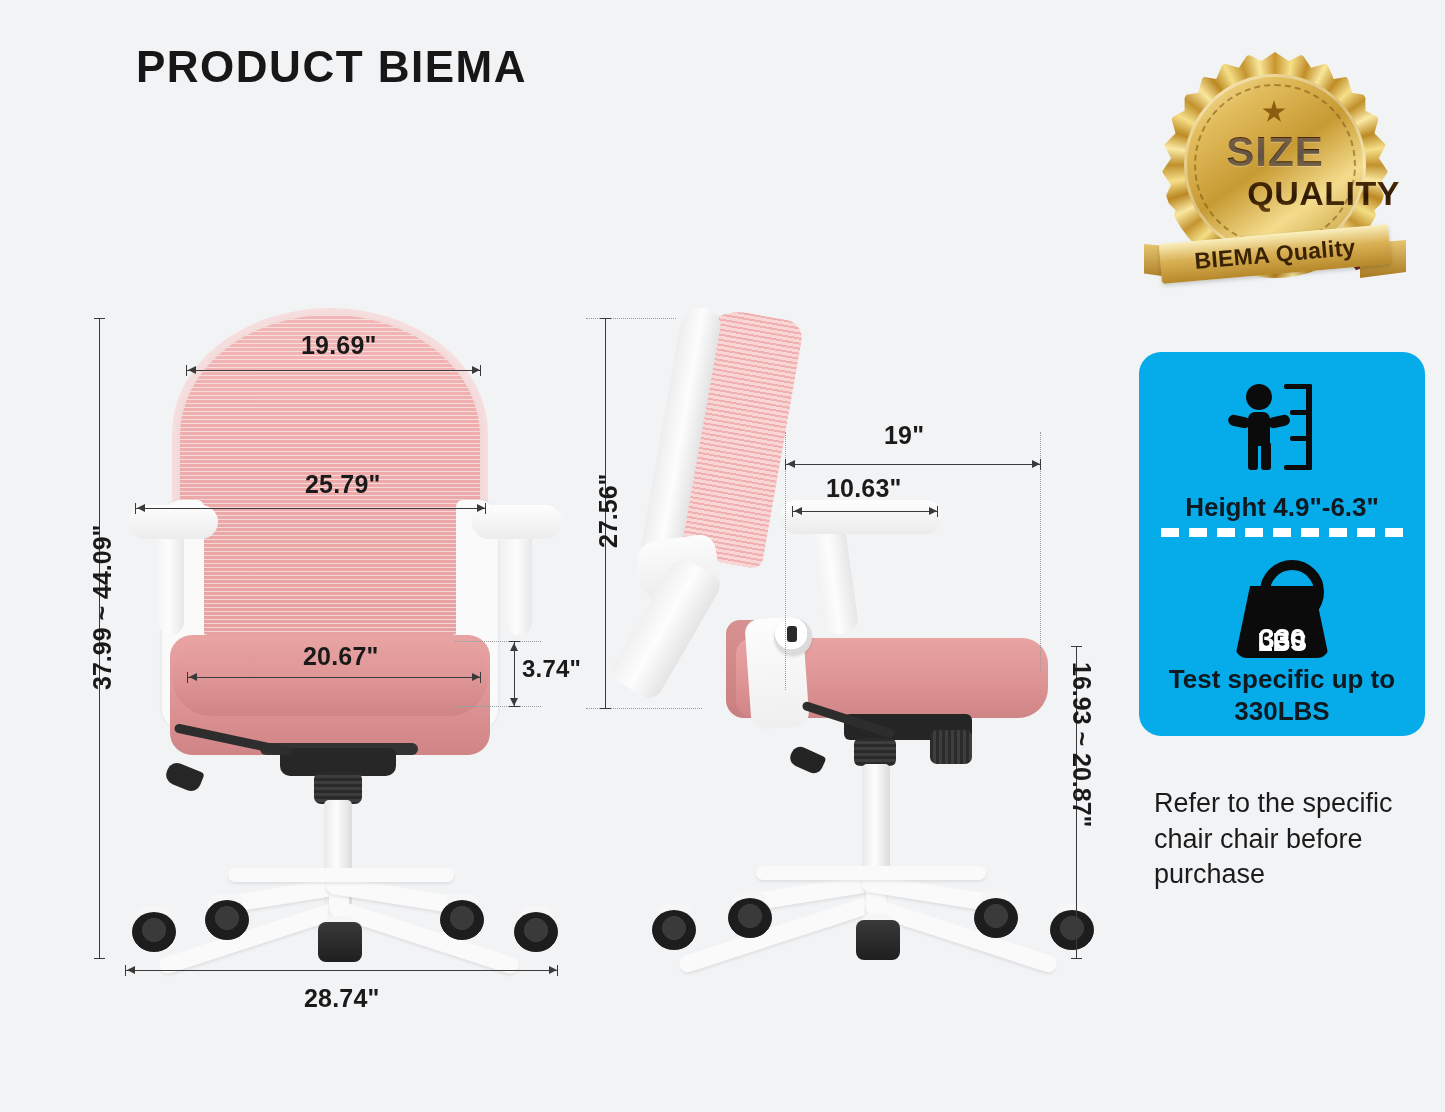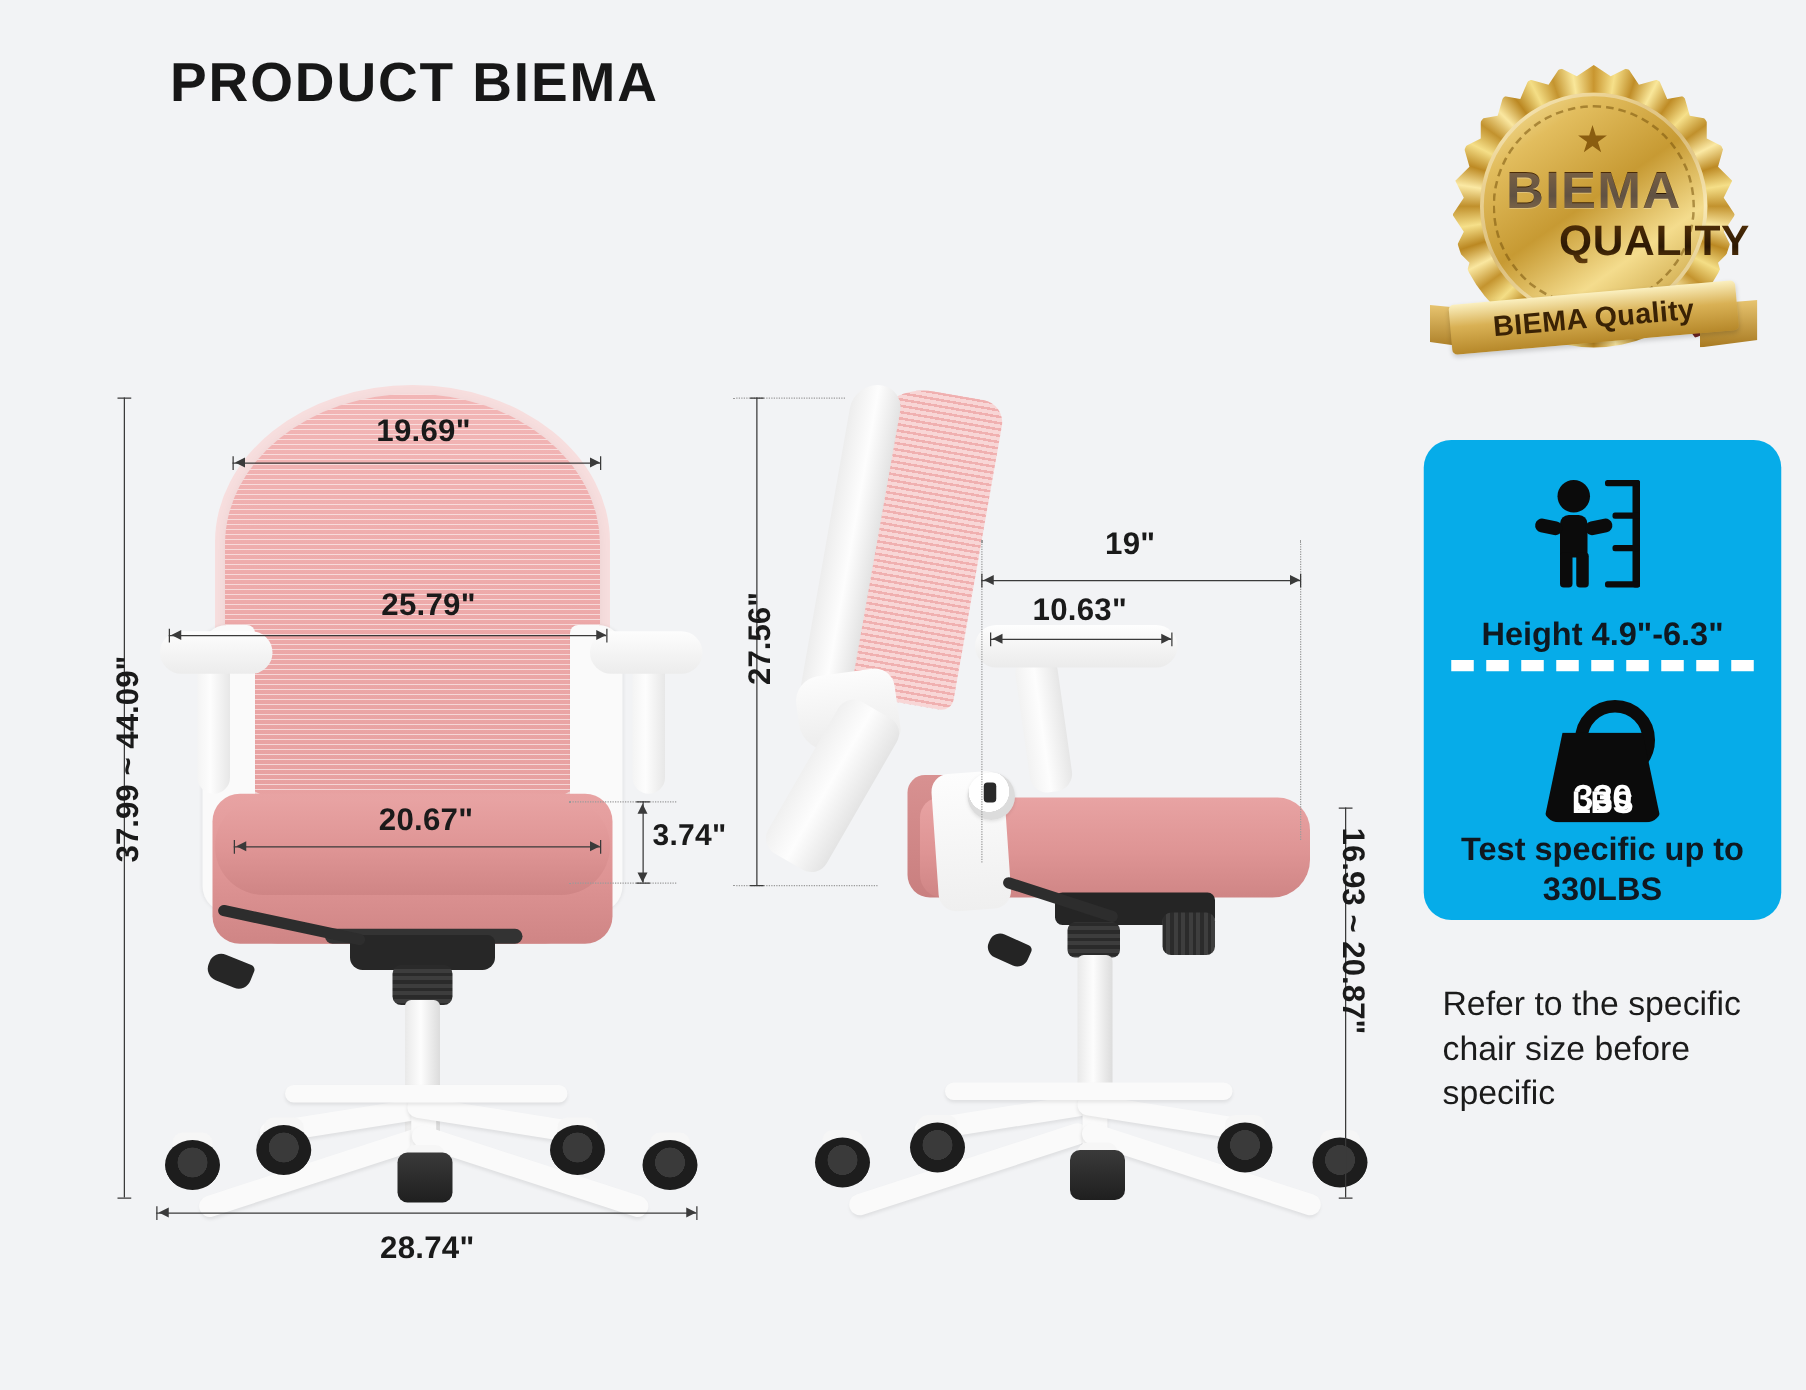--- a/index.html
+++ b/index.html
@@ -488,21 +488,21 @@
   <div class="abs vline" style="left:1076px;top:646px;height:312px;"></div>
   <div class="abs cap-v" style="left:1071px;top:646px;"></div>
   <div class="abs cap-v" style="left:1071px;top:958px;"></div>
   <div class="abs vdim" style="left:1096px;top:662px;transform:rotate(90deg);">16.93 ~ 20.87"</div>
 
   <div class="abs" id="quality-badge">
     <div class="badge-star-ring"></div>
     <div class="badge-inner"></div>
     <div class="badge-dash"></div>
     <div class="badge-star"></div>
-    <div class="badge-l1">BIEMA</div>
+    <div class="badge-l1">SIZE</div>
     <div class="badge-l2">QUALITY</div>
     <div class="ribbon">
       <div class="notch-l"></div>
       <div class="notch-r"></div>
       <div class="tail-l"></div>
       <div class="tail-r"></div>
       <div class="band"></div>
       <div class="rtext">BIEMA Quality</div>
     </div>
   </div>
@@ -534,15 +534,15 @@
         <span class="wi-handle"></span>
         <span class="wi-body"></span>
         <span class="wi-t1">330</span>
         <span class="wi-t2">LBS</span>
       </span>
     </div>
 
     <div class="ip-text" style="top:312px;padding:0 18px;width:250px;">Test specific up to 330LBS</div>
   </div>
 
-  <div class="abs" id="note">Refer to the specific chair size before specific</div>
+  <div class="abs" id="note">Refer to the specific chair chair before purchase</div>
 
 </div>
 
 </body></html>

